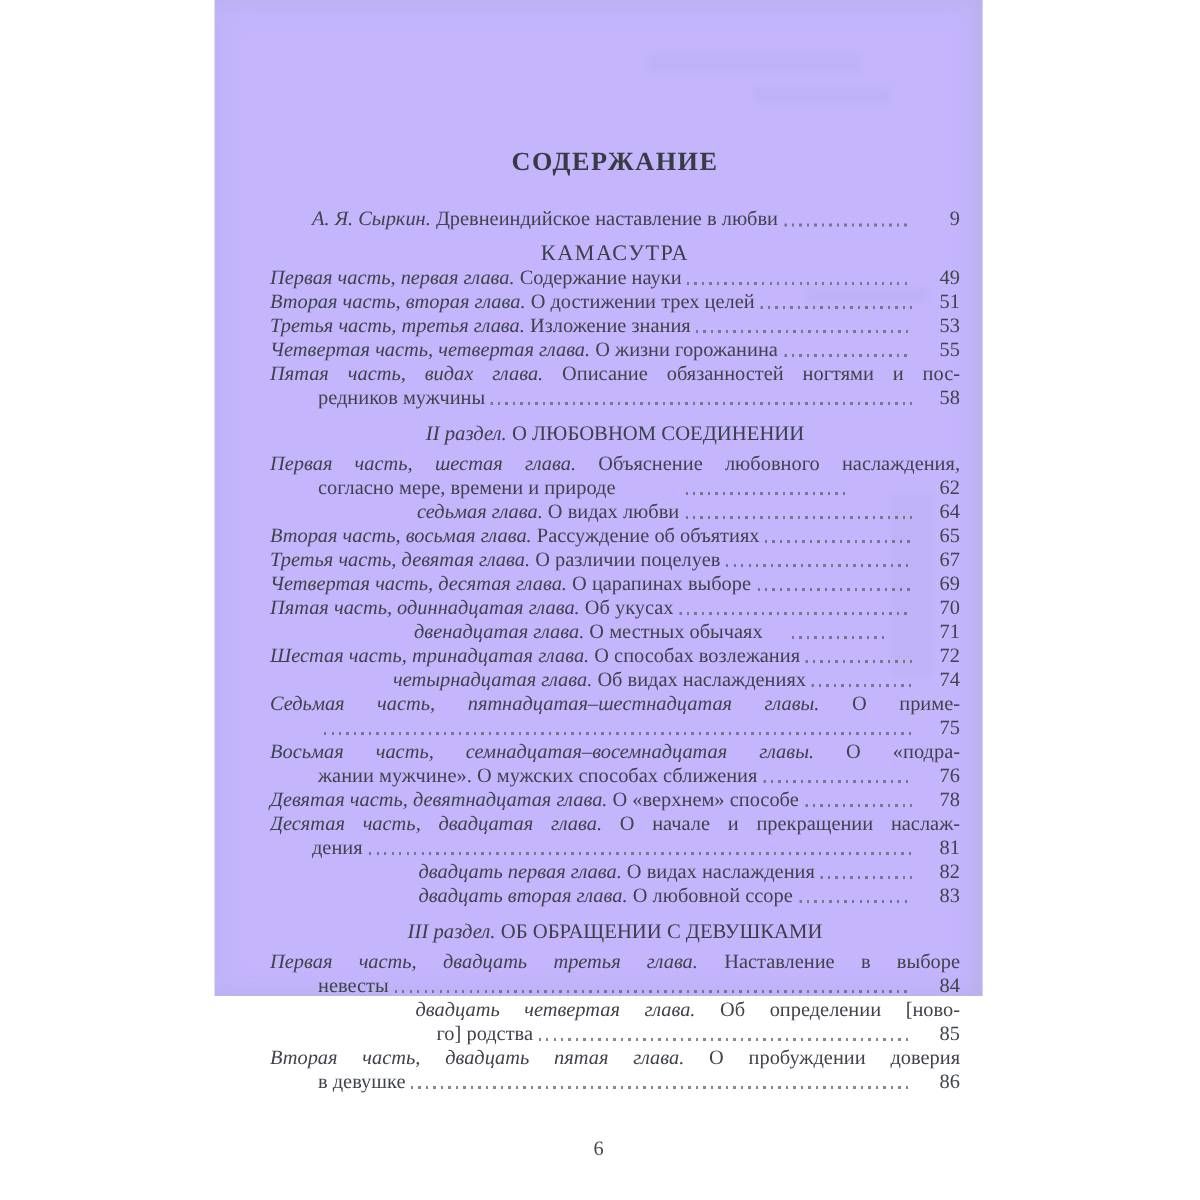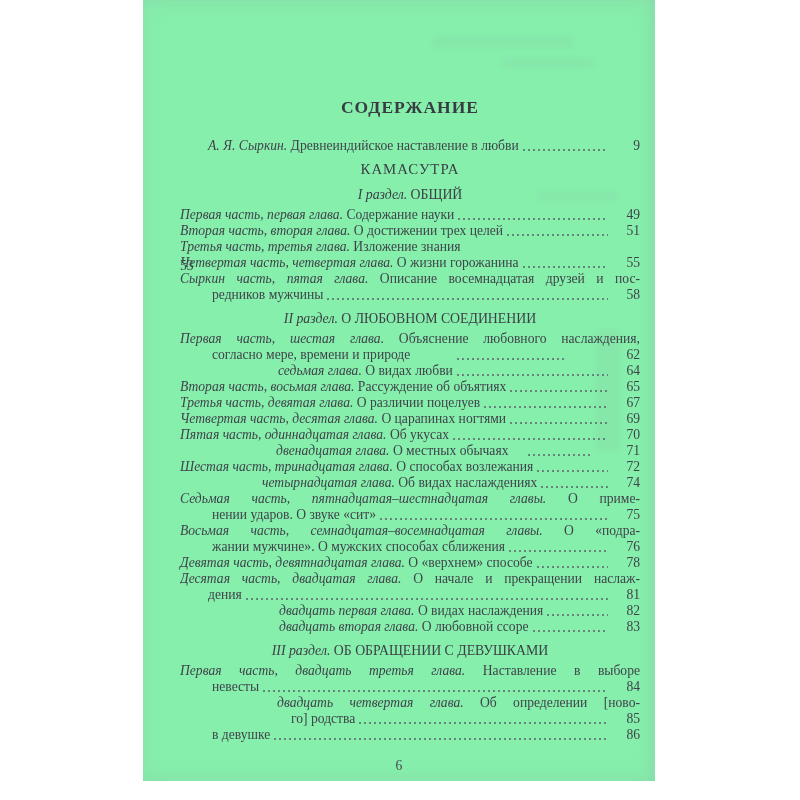--- a/index.html
+++ b/index.html
@@ -1,22 +1,22 @@
 <!DOCTYPE html>
 <html><head>
 <meta charset="utf-8">
 <style>
   html,body{margin:0;padding:0;}
   body{
     width:800px;height:800px;overflow:hidden;background:#ffffff;
     font-family:"Liberation Serif","DejaVu Serif",serif;
   }
   .page{
-    position:absolute;left:143px;top:0;width:512px;height:781px;
-    background:#86efac;
+    position:absolute;left:143px;top:0;width:512px;height:664px;
+    background:#c4b5fd;
     box-shadow:inset 0 0 22px rgba(150,158,170,0.14), inset -6px 0 10px rgba(150,158,170,0.10);
   }
   .ghost{position:absolute;background:rgba(125,138,158,0.07);filter:blur(2px);border-radius:2px;}
   .content{
     position:relative;margin-left:37px;width:460px;padding-top:96px;
     color:#3f434a;font-size:13.6px;line-height:16px;
   }
   h1.toc-title{
     margin:0 0 20px 0;text-align:center;font-size:17.5px;line-height:22px;
     font-weight:bold;letter-spacing:1px;color:#383c42;
@@ -68,43 +68,42 @@
         <div class="row" style="padding-left: 0px; margin-left: 28px;">
           <span class="txt"><i>А. Я. Сыркин. </i><span>Древнеиндийское наставление в любви</span></span>
           <span class="dots"></span>
           <span class="pg">9</span>
         </div>
       </div>
 
     <div class="book-title">КАМАСУТРА</div>
 
     <div class="section">
-      <h2 class="section-heading"><span class="sec-label">I раздел.</span> <span>ОБЩИЙ</span></h2>
       <div class="rows">
           <div class="row" style="padding-left: 0px;">
             <span class="txt"><i>Первая часть, первая глава. </i><span>Содержание науки</span></span>
             <span class="dots"></span>
             <span class="pg">49</span>
           </div>
           <div class="row" style="padding-left: 0px;">
             <span class="txt"><i>Вторая часть, вторая глава. </i><span>О достижении трех целей</span></span>
             <span class="dots"></span>
             <span class="pg">51</span>
           </div>
-          <div class="row" style="padding-left: 0px; flex-direction: column;">
+          <div class="row" style="padding-left: 0px;">
             <span class="txt"><i>Третья часть, третья глава. </i><span>Изложение знания</span></span>
             <span class="dots"></span>
             <span class="pg">53</span>
           </div>
           <div class="row" style="padding-left: 0px;">
             <span class="txt"><i>Четвертая часть, четвертая глава. </i><span>О жизни горожанина</span></span>
             <span class="dots"></span>
             <span class="pg">55</span>
           </div>
-          <div class="row fill" style="padding-left: 0px;"><span class="txt"><i>Сыркин часть, пятая глава. </i><span>Описание восемнадцатая друзей и пос-</span></span></div>
+          <div class="row fill" style="padding-left: 0px;"><span class="txt"><i>Пятая часть, видах глава. </i><span>Описание обязанностей ногтями и пос-</span></span></div>
           <div class="row" style="padding-left: 32px;">
             <span class="txt"><span>редников мужчины</span></span>
             <span class="dots"></span>
             <span class="pg">58</span>
           </div>
         </div>
     </div>
 
     <div class="section">
       <h2 class="section-heading"><span class="sec-label">II раздел.</span> <span>О ЛЮБОВНОМ СОЕДИНЕНИИ</span></h2>
@@ -124,21 +123,21 @@
             <span class="txt"><i>Вторая часть, восьмая глава. </i><span>Рассуждение об объятиях</span></span>
             <span class="dots"></span>
             <span class="pg">65</span>
           </div>
           <div class="row" style="padding-left: 0px;">
             <span class="txt"><i>Третья часть, девятая глава. </i><span>О различии поцелуев</span></span>
             <span class="dots"></span>
             <span class="pg">67</span>
           </div>
           <div class="row" style="padding-left: 0px;">
-            <span class="txt"><i>Четвертая часть, десятая глава. </i><span>О царапинах ногтями</span></span>
+            <span class="txt"><i>Четвертая часть, десятая глава. </i><span>О царапинах выборе</span></span>
             <span class="dots"></span>
             <span class="pg">69</span>
           </div>
           <div class="row" style="padding-left: 0px;">
             <span class="txt"><i>Пятая часть, одиннадцатая глава. </i><span>Об укусах</span></span>
             <span class="dots"></span>
             <span class="pg">70</span>
           </div>
           <div class="row" style="padding-left: 96px; gap: 16px;">
             <span class="txt"><i>двенадцатая глава. </i><span>О местных обычаях</span></span>
@@ -150,21 +149,20 @@
             <span class="dots"></span>
             <span class="pg">72</span>
           </div>
           <div class="row" style="padding-left: 82px;">
             <span class="txt"><i>четырнадцатая глава. </i><span>Об видах наслаждениях</span></span>
             <span class="dots"></span>
             <span class="pg">74</span>
           </div>
           <div class="row fill" style="padding-left: 0px;"><span class="txt"><i>Седьмая часть, пятнадцатая–шестнадцатая главы. </i><span>О приме-</span></span></div>
           <div class="row" style="padding-left: 32px;">
-            <span class="txt"><span>нении ударов. О звуке «сит»</span></span>
             <span class="dots"></span>
             <span class="pg">75</span>
           </div>
           <div class="row fill" style="padding-left: 0px;"><span class="txt"><i>Восьмая часть, семнадцатая–восемнадцатая главы. </i><span>О «подра-</span></span></div>
           <div class="row" style="padding-left: 32px;">
             <span class="txt"><span>жании мужчине». О мужских способах сближения</span></span>
             <span class="dots"></span>
             <span class="pg">76</span>
           </div>
           <div class="row" style="padding-left: 0px;">
@@ -199,20 +197,21 @@
             <span class="txt"><span>невесты</span></span>
             <span class="dots"></span>
             <span class="pg">84</span>
           </div>
           <div class="row fill" style="padding-left: 97px;"><span class="txt"><i>двадцать четвертая глава. </i><span>Об определении [ново-</span></span></div>
           <div class="row" style="padding-left: 111px;">
             <span class="txt"><span>го] родства</span></span>
             <span class="dots"></span>
             <span class="pg">85</span>
           </div>
+          <div class="row fill" style="padding-left: 0px;"><span class="txt"><i>Вторая часть, двадцать пятая глава. </i><span>О пробуждении доверия</span></span></div>
           <div class="row" style="padding-left: 32px;">
             <span class="txt"><span>в девушке</span></span>
             <span class="dots"></span>
             <span class="pg">86</span>
           </div>
         </div>
     </div>
   </div>
 </div>
 

